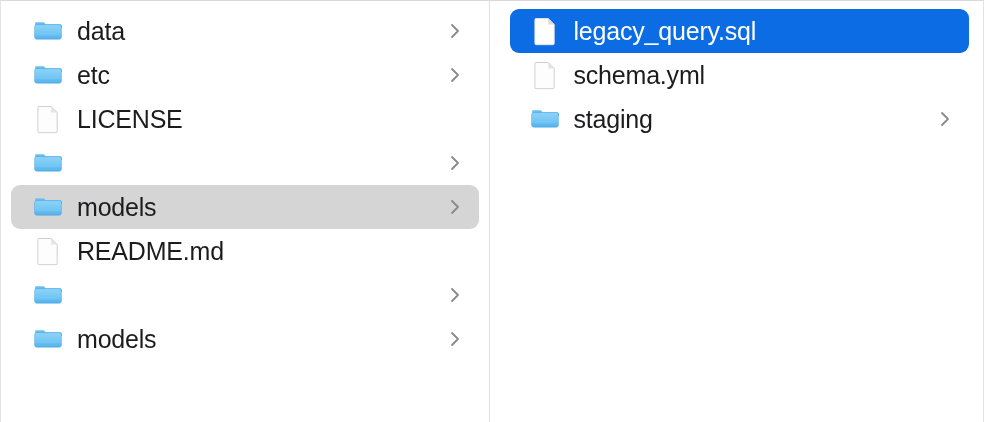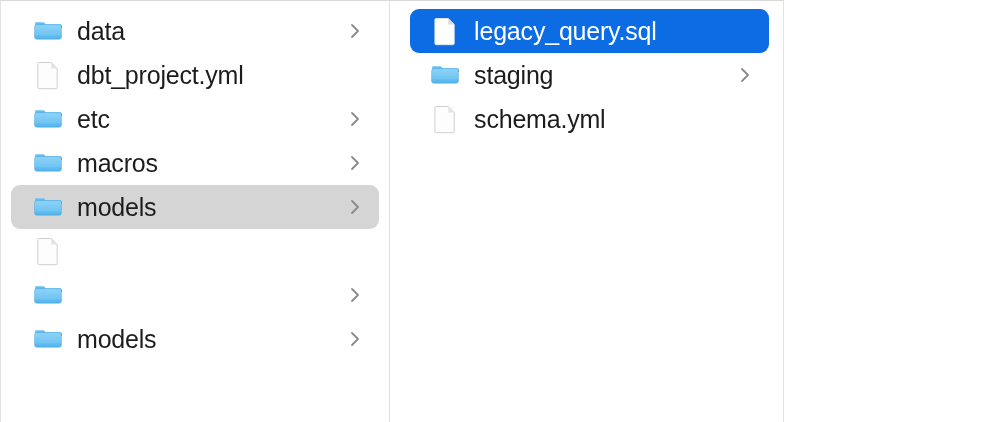--- a/index.html
+++ b/index.html
@@ -10,21 +10,21 @@
     width: 984px;
     height: 422px;
     background: #ffffff;
     font-family: "Liberation Sans", sans-serif;
     -webkit-font-smoothing: antialiased;
     overflow: hidden;
   }
 
   .finder-window {
     position: relative;
-    width: 784px;
+    width: 984px;
     height: 422px;
     background: #404040;
     box-sizing: border-box;
     border-top: 1px solid #d8d8d8;
     border-left: 1px solid #e3e3e3;
     border-right: 1px solid #e3e3e3;
     display: flex;
     overflow: hidden;
   }
 
@@ -130,78 +130,77 @@
         </span>
         <span class="row-label">data</span>
         <span class="spacer"></span>
         <span class="chevron">
           <svg width="12" height="20" viewBox="0 0 12 20" xmlns="http://www.w3.org/2000/svg">
             <path d="M3 4 L9 10 L3 16" fill="none" stroke="#8a8a8e" stroke-width="1.8" stroke-linecap="round" stroke-linejoin="round"></path>
           </svg>
         </span>
       </div>
       <div class="row">
+        <span class="icon icon-folder">
+          <svg width="30" height="32" viewBox="0 0 30 32" xmlns="http://www.w3.org/2000/svg">
+            <defs>
+              <linearGradient id="fbTab" x1="0" y1="0" x2="0" y2="1">
+                <stop offset="0" stop-color="#6fc3f2"></stop>
+                <stop offset="1" stop-color="#46a7e8"></stop>
+              </linearGradient>
+              <linearGradient id="fbBody" x1="0" y1="0" x2="0" y2="1">
+                <stop offset="0" stop-color="#8ed3f7"></stop>
+                <stop offset="0.72" stop-color="#6ec4f3"></stop>
+                <stop offset="1" stop-color="#4fb0ea"></stop>
+              </linearGradient>
+            </defs>
+            <path d="M2.2 7.2 h8.6 l1.9 2.1 h14.6 a1.6 1.6 0 0 1 1.6 1.6 v2.0 H2.2 z" fill="url(#fbTab)"></path>
+            <rect x="1.6" y="9.6" width="26.8" height="14.6" rx="2.1" fill="url(#fbBody)"></rect>
+            <rect x="1.6" y="20.2" width="26.8" height="2.2" fill="#5cb6ec" opacity="0.55"></rect>
+            <rect x="1.6" y="9.6" width="26.8" height="14.6" rx="2.1" fill="none" stroke="#3f9ede" stroke-opacity="0.55" stroke-width="0.8"></rect>
+          </svg>
+        </span>
+        <span class="row-label">etc</span>
+        <span class="spacer"></span>
+        <span class="chevron">
+          <svg width="12" height="20" viewBox="0 0 12 20" xmlns="http://www.w3.org/2000/svg">
+            <path d="M3 4 L9 10 L3 16" fill="none" stroke="#8a8a8e" stroke-width="1.8" stroke-linecap="round" stroke-linejoin="round"></path>
+          </svg>
+        </span>
+      </div>
+      <div class="row">
         <span class="icon icon-file">
           <svg width="30" height="32" viewBox="0 0 30 32" xmlns="http://www.w3.org/2000/svg">
             <path d="M6.2 3.5 h12.0 l6.0 5.9 v19.0 a1.3 1.3 0 0 1 -1.3 1.3 H6.2 a1.3 1.3 0 0 1 -1.3 -1.3 V4.8 a1.3 1.3 0 0 1 1.3 -1.3 z" fill="#fdfdfd" stroke="#c9c9c9" stroke-width="0.9"></path>
             <path d="M18.2 3.5 l6.0 5.9 h-6.0 z" fill="#e4e4e4"></path>
           </svg>
         </span>
-        <span class="row-label">dbt_project.yml</span>
-        <span class="spacer"></span>
-      </div>
-      <div class="row">
-        <span class="icon icon-folder">
-          <svg width="30" height="32" viewBox="0 0 30 32" xmlns="http://www.w3.org/2000/svg">
-            <defs>
-              <linearGradient id="fbTab" x1="0" y1="0" x2="0" y2="1">
-                <stop offset="0" stop-color="#6fc3f2"></stop>
-                <stop offset="1" stop-color="#46a7e8"></stop>
-              </linearGradient>
-              <linearGradient id="fbBody" x1="0" y1="0" x2="0" y2="1">
-                <stop offset="0" stop-color="#8ed3f7"></stop>
-                <stop offset="0.72" stop-color="#6ec4f3"></stop>
-                <stop offset="1" stop-color="#4fb0ea"></stop>
-              </linearGradient>
-            </defs>
-            <path d="M2.2 7.2 h8.6 l1.9 2.1 h14.6 a1.6 1.6 0 0 1 1.6 1.6 v2.0 H2.2 z" fill="url(#fbTab)"></path>
-            <rect x="1.6" y="9.6" width="26.8" height="14.6" rx="2.1" fill="url(#fbBody)"></rect>
-            <rect x="1.6" y="20.2" width="26.8" height="2.2" fill="#5cb6ec" opacity="0.55"></rect>
-            <rect x="1.6" y="9.6" width="26.8" height="14.6" rx="2.1" fill="none" stroke="#3f9ede" stroke-opacity="0.55" stroke-width="0.8"></rect>
-          </svg>
-        </span>
-        <span class="row-label">etc</span>
-        <span class="spacer"></span>
-        <span class="chevron">
-          <svg width="12" height="20" viewBox="0 0 12 20" xmlns="http://www.w3.org/2000/svg">
-            <path d="M3 4 L9 10 L3 16" fill="none" stroke="#8a8a8e" stroke-width="1.8" stroke-linecap="round" stroke-linejoin="round"></path>
-          </svg>
-        </span>
-      </div>
-      <div class="row">
-        <span class="icon icon-folder">
-          <svg width="30" height="32" viewBox="0 0 30 32" xmlns="http://www.w3.org/2000/svg">
-            <defs>
-              <linearGradient id="fbTab" x1="0" y1="0" x2="0" y2="1">
-                <stop offset="0" stop-color="#6fc3f2"></stop>
-                <stop offset="1" stop-color="#46a7e8"></stop>
-              </linearGradient>
-              <linearGradient id="fbBody" x1="0" y1="0" x2="0" y2="1">
-                <stop offset="0" stop-color="#8ed3f7"></stop>
-                <stop offset="0.72" stop-color="#6ec4f3"></stop>
-                <stop offset="1" stop-color="#4fb0ea"></stop>
-              </linearGradient>
-            </defs>
-            <path d="M2.2 7.2 h8.6 l1.9 2.1 h14.6 a1.6 1.6 0 0 1 1.6 1.6 v2.0 H2.2 z" fill="url(#fbTab)"></path>
-            <rect x="1.6" y="9.6" width="26.8" height="14.6" rx="2.1" fill="url(#fbBody)"></rect>
-            <rect x="1.6" y="20.2" width="26.8" height="2.2" fill="#5cb6ec" opacity="0.55"></rect>
-            <rect x="1.6" y="9.6" width="26.8" height="14.6" rx="2.1" fill="none" stroke="#3f9ede" stroke-opacity="0.55" stroke-width="0.8"></rect>
-          </svg>
-        </span>
-        <span class="row-label">macros</span>
+        <span class="row-label">LICENSE</span>
+        <span class="spacer"></span>
+      </div>
+      <div class="row">
+        <span class="icon icon-folder">
+          <svg width="30" height="32" viewBox="0 0 30 32" xmlns="http://www.w3.org/2000/svg">
+            <defs>
+              <linearGradient id="fbTab" x1="0" y1="0" x2="0" y2="1">
+                <stop offset="0" stop-color="#6fc3f2"></stop>
+                <stop offset="1" stop-color="#46a7e8"></stop>
+              </linearGradient>
+              <linearGradient id="fbBody" x1="0" y1="0" x2="0" y2="1">
+                <stop offset="0" stop-color="#8ed3f7"></stop>
+                <stop offset="0.72" stop-color="#6ec4f3"></stop>
+                <stop offset="1" stop-color="#4fb0ea"></stop>
+              </linearGradient>
+            </defs>
+            <path d="M2.2 7.2 h8.6 l1.9 2.1 h14.6 a1.6 1.6 0 0 1 1.6 1.6 v2.0 H2.2 z" fill="url(#fbTab)"></path>
+            <rect x="1.6" y="9.6" width="26.8" height="14.6" rx="2.1" fill="url(#fbBody)"></rect>
+            <rect x="1.6" y="20.2" width="26.8" height="2.2" fill="#5cb6ec" opacity="0.55"></rect>
+            <rect x="1.6" y="9.6" width="26.8" height="14.6" rx="2.1" fill="none" stroke="#3f9ede" stroke-opacity="0.55" stroke-width="0.8"></rect>
+          </svg>
+        </span>
         <span class="spacer"></span>
         <span class="chevron">
           <svg width="12" height="20" viewBox="0 0 12 20" xmlns="http://www.w3.org/2000/svg">
             <path d="M3 4 L9 10 L3 16" fill="none" stroke="#8a8a8e" stroke-width="1.8" stroke-linecap="round" stroke-linejoin="round"></path>
           </svg>
         </span>
       </div>
       <div class="row is-highlight">
         <span class="icon icon-folder">
           <svg width="30" height="32" viewBox="0 0 30 32" xmlns="http://www.w3.org/2000/svg">
@@ -230,20 +229,21 @@
           </svg>
         </span>
       </div>
       <div class="row">
         <span class="icon icon-file">
           <svg width="30" height="32" viewBox="0 0 30 32" xmlns="http://www.w3.org/2000/svg">
             <path d="M6.2 3.5 h12.0 l6.0 5.9 v19.0 a1.3 1.3 0 0 1 -1.3 1.3 H6.2 a1.3 1.3 0 0 1 -1.3 -1.3 V4.8 a1.3 1.3 0 0 1 1.3 -1.3 z" fill="#fdfdfd" stroke="#c9c9c9" stroke-width="0.9"></path>
             <path d="M18.2 3.5 l6.0 5.9 h-6.0 z" fill="#e4e4e4"></path>
           </svg>
         </span>
+        <span class="row-label">README.md</span>
         <span class="spacer"></span>
       </div>
       <div class="row">
         <span class="icon icon-folder">
           <svg width="30" height="32" viewBox="0 0 30 32" xmlns="http://www.w3.org/2000/svg">
             <defs>
               <linearGradient id="fbTab" x1="0" y1="0" x2="0" y2="1">
                 <stop offset="0" stop-color="#6fc3f2"></stop>
                 <stop offset="1" stop-color="#46a7e8"></stop>
               </linearGradient>
@@ -300,51 +300,51 @@
         <span class="icon icon-file">
           <svg width="30" height="32" viewBox="0 0 30 32" xmlns="http://www.w3.org/2000/svg">
             <path d="M6.2 3.5 h12.0 l6.0 5.9 v19.0 a1.3 1.3 0 0 1 -1.3 1.3 H6.2 a1.3 1.3 0 0 1 -1.3 -1.3 V4.8 a1.3 1.3 0 0 1 1.3 -1.3 z" fill="#ffffff" stroke="#e8e8e8" stroke-width="0.9"></path>
             <path d="M18.2 3.5 l6.0 5.9 h-6.0 z" fill="#dcdcdc"></path>
           </svg>
         </span>
         <span class="row-label">legacy_query.sql</span>
         <span class="spacer"></span>
       </div>
       <div class="row">
-        <span class="icon icon-folder">
-          <svg width="30" height="32" viewBox="0 0 30 32" xmlns="http://www.w3.org/2000/svg">
-            <defs>
-              <linearGradient id="fbTab" x1="0" y1="0" x2="0" y2="1">
-                <stop offset="0" stop-color="#6fc3f2"></stop>
-                <stop offset="1" stop-color="#46a7e8"></stop>
-              </linearGradient>
-              <linearGradient id="fbBody" x1="0" y1="0" x2="0" y2="1">
-                <stop offset="0" stop-color="#8ed3f7"></stop>
-                <stop offset="0.72" stop-color="#6ec4f3"></stop>
-                <stop offset="1" stop-color="#4fb0ea"></stop>
-              </linearGradient>
-            </defs>
-            <path d="M2.2 7.2 h8.6 l1.9 2.1 h14.6 a1.6 1.6 0 0 1 1.6 1.6 v2.0 H2.2 z" fill="url(#fbTab)"></path>
-            <rect x="1.6" y="9.6" width="26.8" height="14.6" rx="2.1" fill="url(#fbBody)"></rect>
-            <rect x="1.6" y="20.2" width="26.8" height="2.2" fill="#5cb6ec" opacity="0.55"></rect>
-            <rect x="1.6" y="9.6" width="26.8" height="14.6" rx="2.1" fill="none" stroke="#3f9ede" stroke-opacity="0.55" stroke-width="0.8"></rect>
-          </svg>
-        </span>
-        <span class="row-label">staging</span>
-        <span class="spacer"></span>
-        <span class="chevron">
-          <svg width="12" height="20" viewBox="0 0 12 20" xmlns="http://www.w3.org/2000/svg">
-            <path d="M3 4 L9 10 L3 16" fill="none" stroke="#8a8a8e" stroke-width="1.8" stroke-linecap="round" stroke-linejoin="round"></path>
-          </svg>
-        </span>
-      </div>
-      <div class="row">
         <span class="icon icon-file">
           <svg width="30" height="32" viewBox="0 0 30 32" xmlns="http://www.w3.org/2000/svg">
             <path d="M6.2 3.5 h12.0 l6.0 5.9 v19.0 a1.3 1.3 0 0 1 -1.3 1.3 H6.2 a1.3 1.3 0 0 1 -1.3 -1.3 V4.8 a1.3 1.3 0 0 1 1.3 -1.3 z" fill="#fdfdfd" stroke="#c9c9c9" stroke-width="0.9"></path>
             <path d="M18.2 3.5 l6.0 5.9 h-6.0 z" fill="#e4e4e4"></path>
           </svg>
         </span>
         <span class="row-label">schema.yml</span>
         <span class="spacer"></span>
       </div>
+      <div class="row">
+        <span class="icon icon-folder">
+          <svg width="30" height="32" viewBox="0 0 30 32" xmlns="http://www.w3.org/2000/svg">
+            <defs>
+              <linearGradient id="fbTab" x1="0" y1="0" x2="0" y2="1">
+                <stop offset="0" stop-color="#6fc3f2"></stop>
+                <stop offset="1" stop-color="#46a7e8"></stop>
+              </linearGradient>
+              <linearGradient id="fbBody" x1="0" y1="0" x2="0" y2="1">
+                <stop offset="0" stop-color="#8ed3f7"></stop>
+                <stop offset="0.72" stop-color="#6ec4f3"></stop>
+                <stop offset="1" stop-color="#4fb0ea"></stop>
+              </linearGradient>
+            </defs>
+            <path d="M2.2 7.2 h8.6 l1.9 2.1 h14.6 a1.6 1.6 0 0 1 1.6 1.6 v2.0 H2.2 z" fill="url(#fbTab)"></path>
+            <rect x="1.6" y="9.6" width="26.8" height="14.6" rx="2.1" fill="url(#fbBody)"></rect>
+            <rect x="1.6" y="20.2" width="26.8" height="2.2" fill="#5cb6ec" opacity="0.55"></rect>
+            <rect x="1.6" y="9.6" width="26.8" height="14.6" rx="2.1" fill="none" stroke="#3f9ede" stroke-opacity="0.55" stroke-width="0.8"></rect>
+          </svg>
+        </span>
+        <span class="row-label">staging</span>
+        <span class="spacer"></span>
+        <span class="chevron">
+          <svg width="12" height="20" viewBox="0 0 12 20" xmlns="http://www.w3.org/2000/svg">
+            <path d="M3 4 L9 10 L3 16" fill="none" stroke="#8a8a8e" stroke-width="1.8" stroke-linecap="round" stroke-linejoin="round"></path>
+          </svg>
+        </span>
+      </div>
     </div>
 </div>
 
 </body></html>

